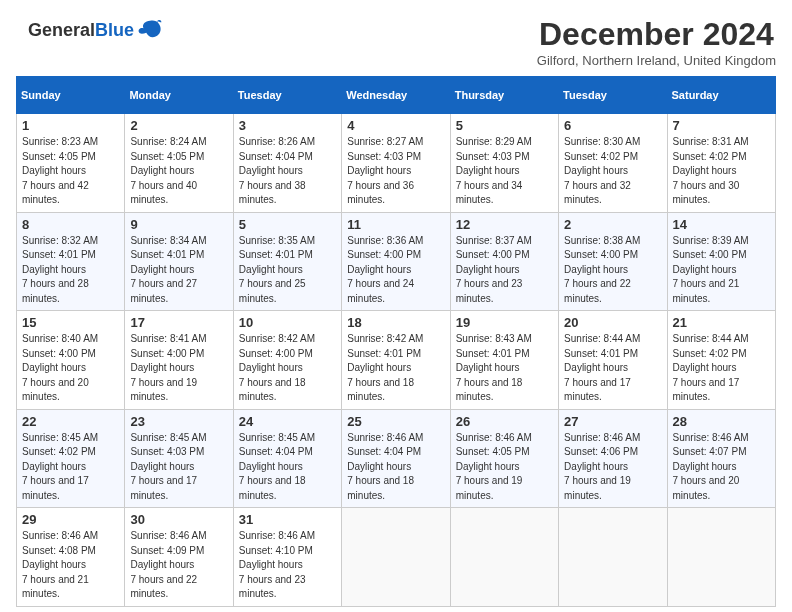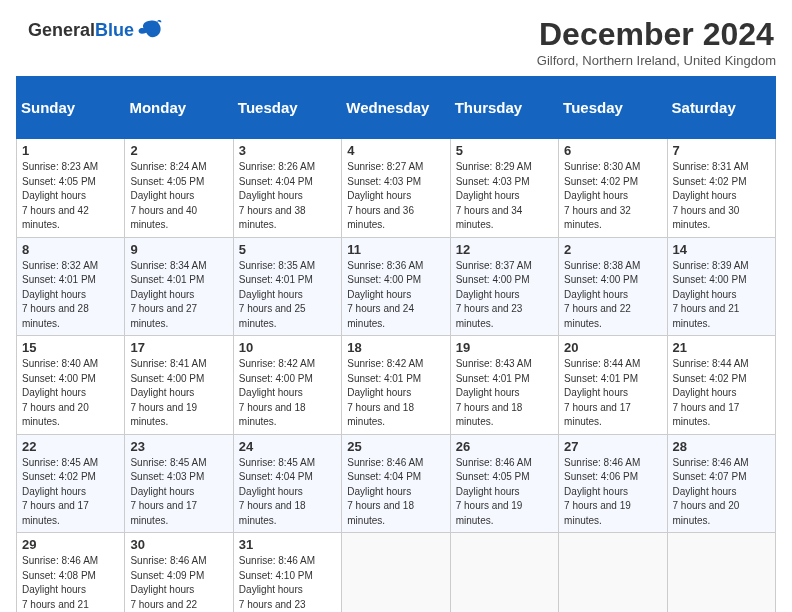--- a/index.html
+++ b/index.html
@@ -41,23 +41,23 @@
       color: #555;
     }
     .calendar {
       width: 100%;
       border-collapse: collapse;
       border: 1px solid #ccc;
     }
     .calendar th {
       background: #1565c0;
       color: #fff;
-      font-size: 15px;
+      font-size: 11px;
       font-weight: bold;
-      padding: 22px 4px;
+      padding: 12px 4px;
       text-align: left;
       border: 1px solid #1565c0;
     }
     .calendar td {
       vertical-align: top;
       border: 1px solid #ccc;
       padding: 4px 5px;
       font-size: 10.5px;
       color: #333;
       width: 108px;

